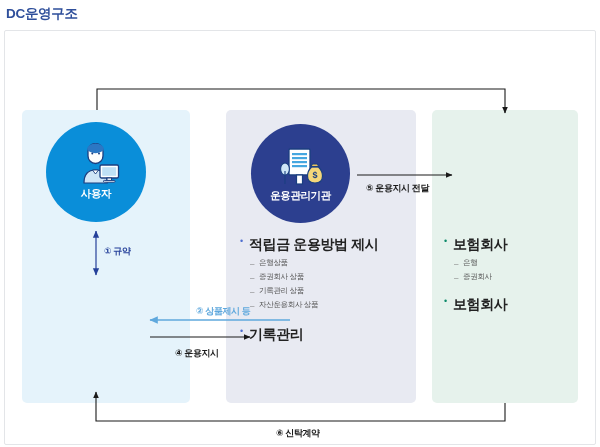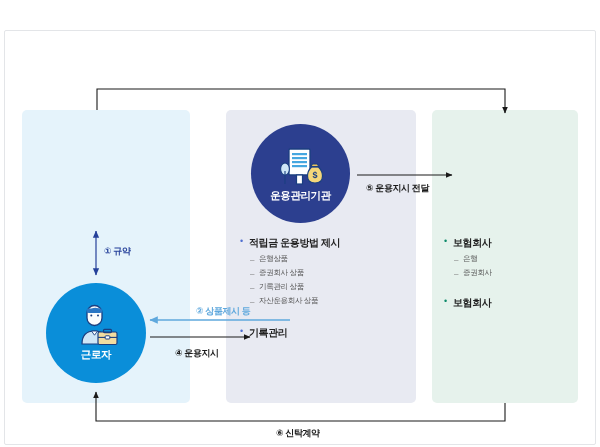--- a/index.html
+++ b/index.html
@@ -92,21 +92,21 @@
   }
   .icon-wrap { width: 48px; height: 42px; display:block; }
 
   
   .bullets { position: absolute; }
   .b-row {
     display: flex;
     align-items: flex-start;
     margin-bottom: 3px;
   }
-  .b-main { font-size: 10px; font-weight: bold; letter-spacing: -0.4px; color: #222; }
+  .b-main { font-size: 14px; font-weight: bold; letter-spacing: -0.4px; color: #222; }
   .b-sub  { font-size: 7.6px; color: #555; letter-spacing: -0.4px; text-align: center; }
   .dot {
     color: #4f6fd0;
     font-size: 9px;
     line-height: 11px;
     width: 9px;
     flex: 0 0 9px;
     text-align: left;
   }
   .dot-green { color: #0d8a6a; }
@@ -152,20 +152,21 @@
   .lbl-sangpum{ left: 196px; top: 305px; }
   .lbl-unyong { left: 175px; top: 347px; }
   .lbl-jeondal{ left: 366px; top: 182px; text-align: center; }
   .lbl-geupyeo{ left: 276px; top: 427px; }
 </style>
 </head>
 <body>
 
 <div id="root">
 
+  <div class="page-title">DC운영구조</div>
 
   <div class="frame"></div>
 
   <div class="panel panel-employer"></div>
   <div class="panel panel-operator"></div>
   <div class="panel panel-asset"></div>
 
   <svg class="wires" viewBox="0 0 600 447">
     <defs>
       <marker id="ah-dark" markerWidth="7" markerHeight="7" refX="5.6" refY="3" orient="auto">
@@ -200,42 +201,43 @@
 
     <g>
       <line x1="357" y1="175" x2="452" y2="175" stroke="#1a1a1a" stroke-width="1.1" marker-end="url(#ah-dark)"></line>
     </g>
 
     <g>
       <path d="M505,403 L505,421 L96,421 L96,392" fill="none" stroke="#1a1a1a" stroke-width="1.1" marker-end="url(#ah-dark)"></path>
     </g>
   </svg>
 
-
-  <div class="circle circle-worker">
+  <div class="circle circle-employer">
     <span class="icon-wrap">
       <svg viewBox="0 0 48 42" width="48" height="42">
 
-        <path d="M15 9 a7.5 7.5 0 0 1 15 0 v5 a7.5 7.5 0 0 1 -15 0 z" fill="#fdfdfd" stroke="#1b3f80" stroke-width="1.3"></path>
-        <path d="M14.8 8.4 q7.7 -7 15.3 0 l0 -2 q-7.6 -6 -15.3 2 z" fill="#2c77c4"></path>
-        <rect x="14.6" y="4.4" width="15.6" height="4.6" rx="2.2" fill="#2c77c4"></rect>
-        <circle cx="19.3" cy="11.4" r="1" fill="#1b3f80"></circle>
-        <circle cx="26" cy="11.4" r="1" fill="#1b3f80"></circle>
-
-        <path d="M10 40 q0 -13 12.5 -13 q12.5 0 12.5 13 z" fill="#cfe6f7" stroke="#1b3f80" stroke-width="1.2"></path>
-        <path d="M19.5 27 l3 4.2 l3 -4.2 z" fill="#ffffff" stroke="#1b3f80" stroke-width="0.9"></path>
-
-        <rect x="26" y="28" width="19" height="12.5" rx="1.5" fill="#f2dda0" stroke="#1b3f80" stroke-width="1.2"></rect>
-        <rect x="31.5" y="25.4" width="8" height="3.2" rx="1" fill="none" stroke="#1b3f80" stroke-width="1.2"></rect>
-        <line x1="26" y1="33.4" x2="45" y2="33.4" stroke="#1b3f80" stroke-width="1.1"></line>
-        <rect x="33.2" y="31.8" width="4.6" height="3.2" rx="0.7" fill="#ffffff" stroke="#1b3f80" stroke-width="1"></rect>
+        <path d="M16 8 a7.5 7.5 0 0 1 15 0 v5 a7.5 7.5 0 0 1 -15 0 z" fill="#fdfdfd" stroke="#1b3f80" stroke-width="1.3"></path>
+        <path d="M15.5 8.5 a8 6 0 0 1 16 0 v-1 a8 7 0 0 0 -16 0 z" fill="#2c77c4"></path>
+        <path d="M15.4 7.8 q8 -6 16 0 l0 -1.2 q-8 -5.5 -16 1.2 z" fill="#2c77c4"></path>
+        <ellipse cx="23.5" cy="5.6" rx="8.2" ry="4.6" fill="#2c77c4"></ellipse>
+        <circle cx="20.3" cy="10.6" r="1" fill="#1b3f80"></circle>
+        <circle cx="27" cy="10.6" r="1" fill="#1b3f80"></circle>
+
+        <path d="M12 40 q0 -13 11.6 -13 q11.6 0 11.6 13 z" fill="#cfe6f7" stroke="#1b3f80" stroke-width="1.2"></path>
+        <path d="M20.5 27 l3 4 l3 -4 z" fill="#ffffff" stroke="#1b3f80" stroke-width="0.9"></path>
+
+        <rect x="28" y="22" width="18.5" height="13" rx="1.4" fill="#ffffff" stroke="#1b3f80" stroke-width="1.3"></rect>
+        <rect x="30.2" y="24.2" width="14" height="8.6" fill="#bfe0f5"></rect>
+        <rect x="35" y="35" width="4.5" height="2.6" fill="#ffffff" stroke="#1b3f80" stroke-width="1"></rect>
+        <rect x="31.5" y="37.4" width="11.5" height="1.8" rx="0.8" fill="#ffffff" stroke="#1b3f80" stroke-width="1"></rect>
       </svg>
     </span>
-    <span class="c-label">근로자</span>
-  </div>
+    <span class="c-label">사용자</span>
+  </div>
+
 
   <div class="circle circle-operator">
     <span class="icon-wrap">
       <svg viewBox="0 0 48 42" width="48" height="42">
 
         <rect x="12" y="4" width="21" height="26" rx="1" fill="#ffffff" stroke="#1b3f80" stroke-width="1.3"></rect>
         <rect x="15" y="8" width="15" height="2.2" fill="#46a7e0"></rect>
         <rect x="15" y="12" width="15" height="2.2" fill="#46a7e0"></rect>
         <rect x="15" y="16" width="15" height="2.2" fill="#46a7e0"></rect>
         <rect x="15" y="20" width="15" height="2.2" fill="#46a7e0"></rect>

